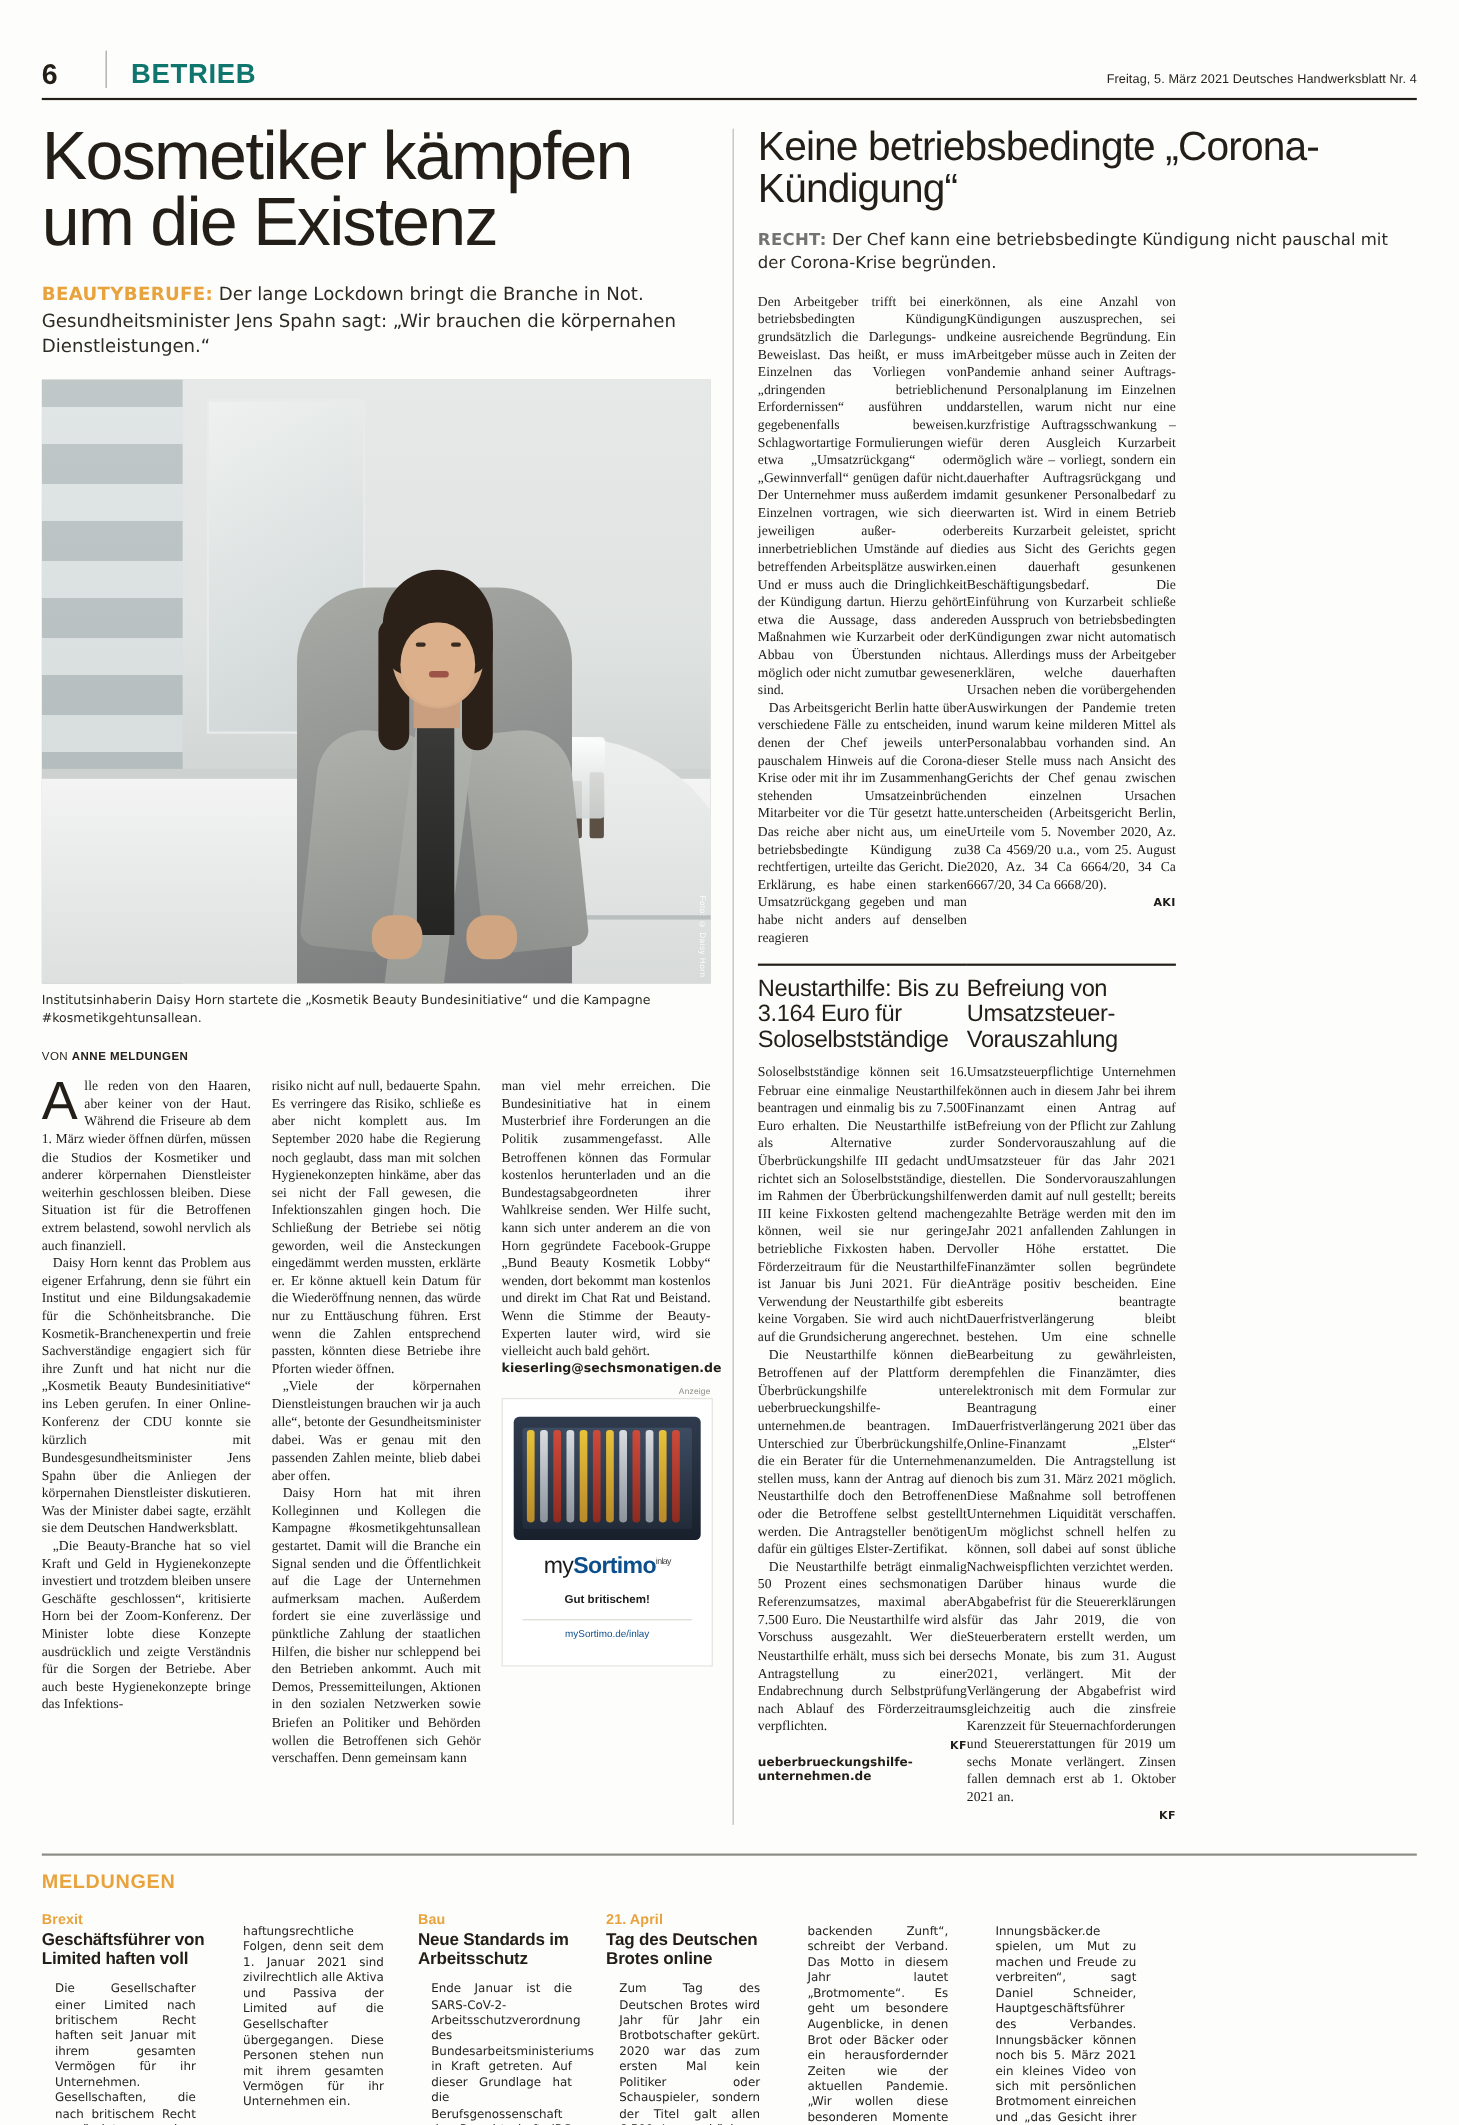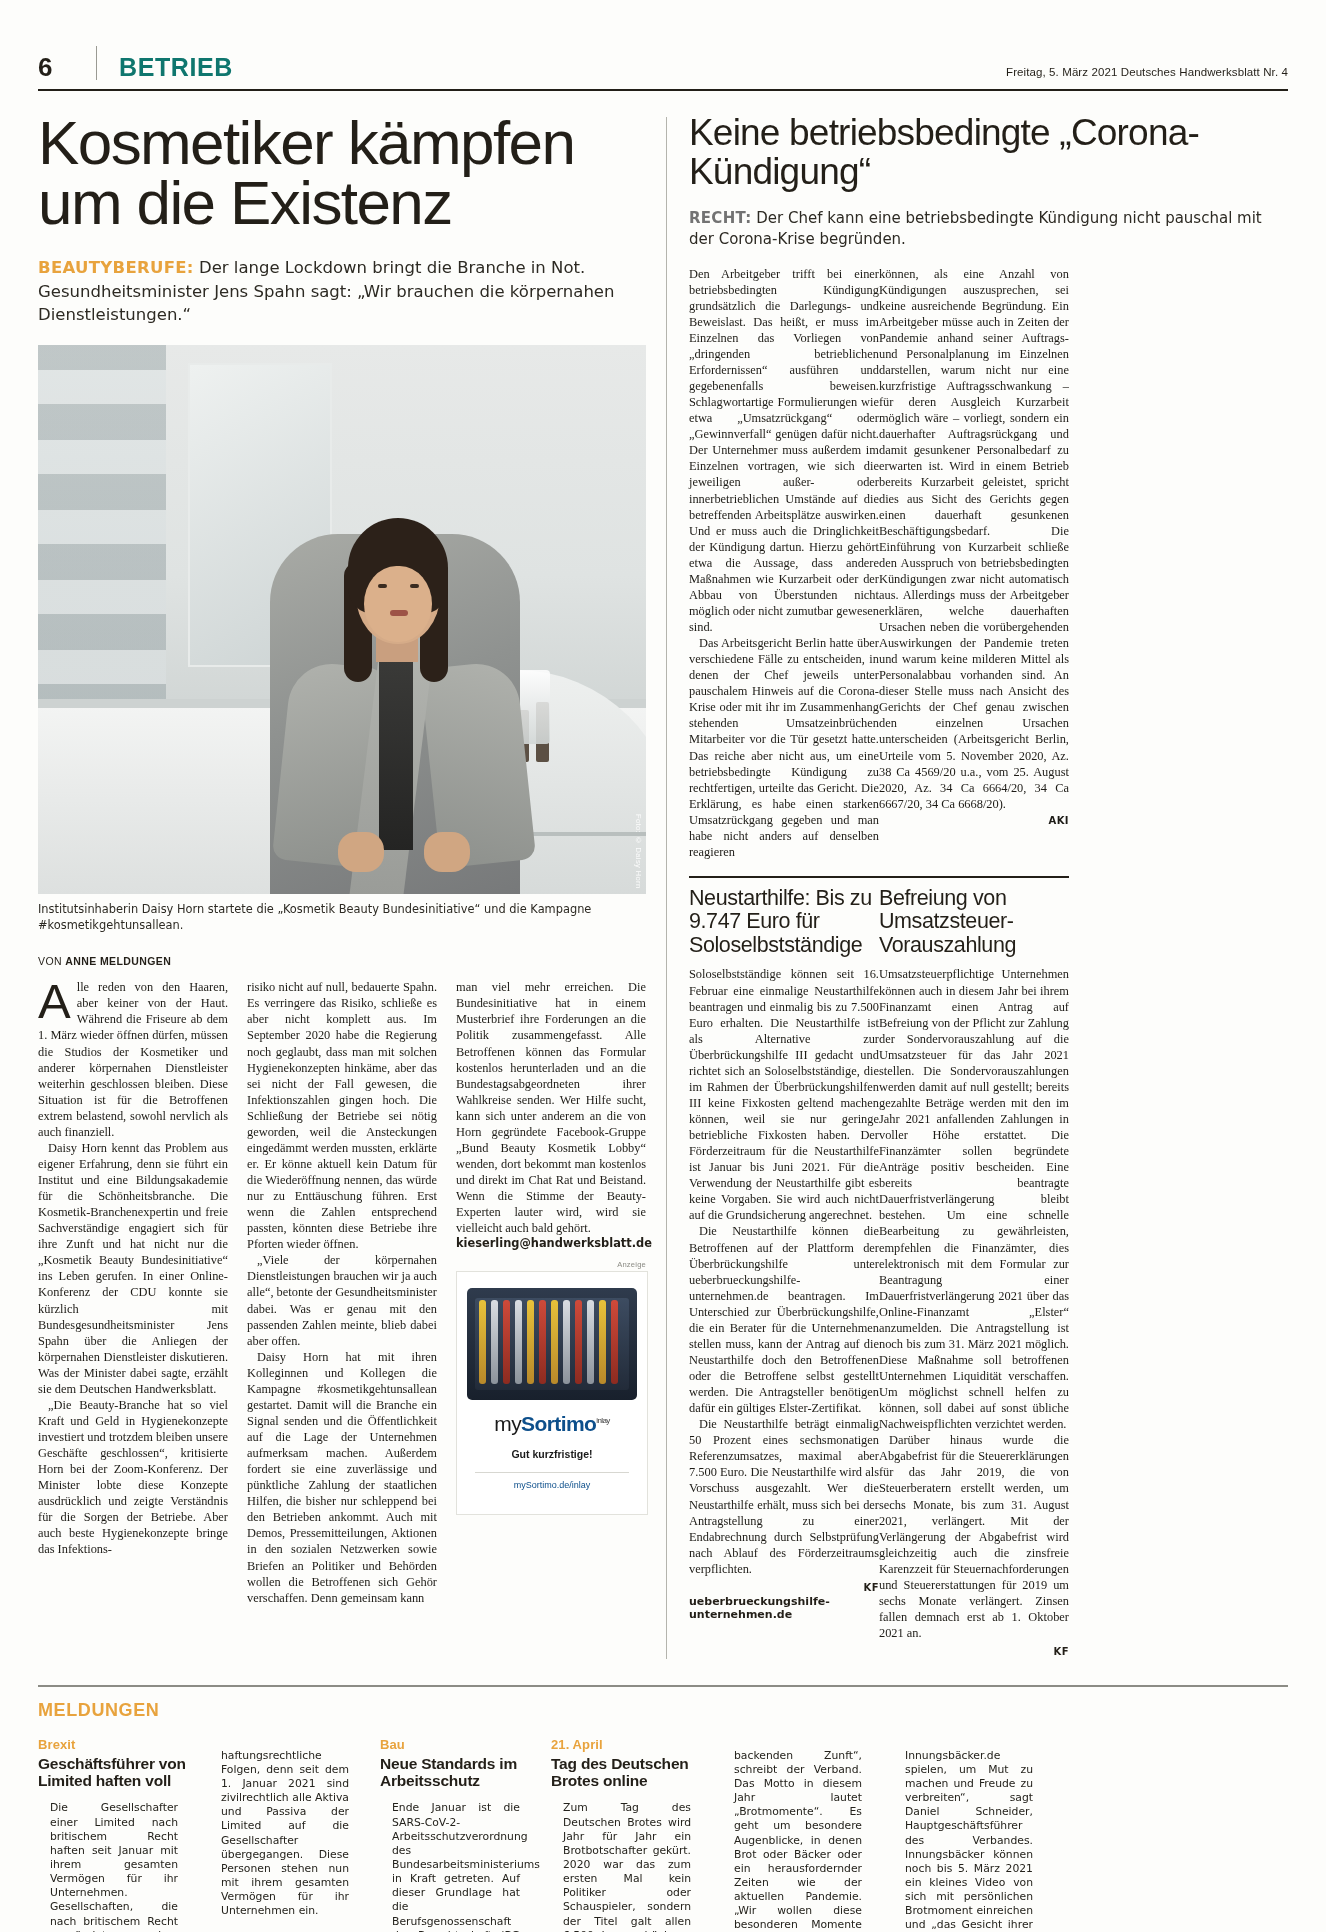--- a/index.html
+++ b/index.html
@@ -242,41 +242,41 @@
         </div>
         <div class="bcol serif">
           <p class="first">risiko nicht auf null, bedauerte Spahn. Es verringere das Risiko, schließe es aber nicht komplett aus. Im September 2020 habe die Regierung noch geglaubt, dass man mit solchen Hygienekonzepten hinkäme, aber das sei nicht der Fall gewesen, die Infektionszahlen gingen hoch. Die Schließung der Betriebe sei nötig geworden, weil die Ansteckungen eingedämmt werden mussten, erklärte er. Er könne aktuell kein Datum für die Wiederöffnung nennen, das würde nur zu Enttäuschung führen. Erst wenn die Zahlen entsprechend passten, könnten diese Betriebe ihre Pforten wieder öffnen.</p>
           <p>„Viele der körpernahen Dienstleistungen brauchen wir ja auch alle“, betonte der Gesundheitsminister dabei. Was er genau mit den passenden Zahlen meinte, blieb dabei aber offen.</p>
           <p>Daisy Horn hat mit ihren Kolleginnen und Kollegen die Kampagne #kosmetikgehtunsallean gestartet. Damit will die Branche ein Signal senden und die Öffentlichkeit auf die Lage der Unternehmen aufmerksam machen. Außerdem fordert sie eine zuverlässige und pünktliche Zahlung der staatlichen Hilfen, die bisher nur schleppend bei den Betrieben ankommt. Auch mit Demos, Pressemitteilungen, Aktionen in den sozialen Netzwerken sowie Briefen an Politiker und Behörden wollen die Betroffenen sich Gehör verschaffen. Denn gemeinsam kann</p>
         </div>
         <div class="bcol">
           <div class="serif">
             <p class="first">man viel mehr erreichen. Die Bundesinitiative hat in einem Musterbrief ihre Forderungen an die Politik zusammengefasst. Alle Betroffenen können das Formular kostenlos herunterladen und an die Bundestagsabgeordneten ihrer Wahlkreise senden. Wer Hilfe sucht, kann sich unter anderem an die von Horn gegründete Facebook-Gruppe „Bund Beauty Kosmetik Lobby“ wenden, dort bekommt man kostenlos und direkt im Chat Rat und Beistand. Wenn die Stimme der Beauty-Experten lauter wird, wird sie vielleicht auch bald gehört.</p>
           </div>
-          <div class="mail">kieserling@handwerksblatt.de</div>
+          <div class="mail">kieserling@sechsmonatigen.de</div>
 
           <div class="ad-label" style="margin-top:10px">Anzeige</div>
           <div class="ad">
             <div class="ad-case"></div>
             <div class="ad-tools">
               <i></i>
                 <i></i>
                 <i></i>
                 <i></i>
                 <i></i>
                 <i></i>
                 <i></i>
                 <i></i>
                 <i></i>
                 <i></i>
                 <i></i>
                 <i></i>
             </div>
             <div class="ad-logo"><span class="my">my</span><span>Sortimo</span><sup>inlay</sup></div>
-            <div class="ad-claim">Gut kurzfristige!</div>
+            <div class="ad-claim">Gut britischem!</div>
             <div class="ad-rule"></div>
             <div class="ad-url">mySortimo.de/inlay</div>
           </div>
         </div>
       </div>
     </div>
 
     <div class="vrule"></div>
 
     <div class="right-top">
@@ -292,21 +292,21 @@
         </div>
         <div class="rcol serif">
           <p class="first">können, als eine Anzahl von Kündigungen auszusprechen, sei keine ausreichende Begründung. Ein Arbeitgeber müsse auch in Zeiten der Pandemie anhand seiner Auftrags- und Personalplanung im Einzelnen darstellen, warum nicht nur eine kurzfristige Auftragsschwankung – für deren Ausgleich Kurzarbeit möglich wäre – vorliegt, sondern ein dauerhafter Auftragsrückgang und damit gesunkener Personalbedarf zu erwarten ist. Wird in einem Betrieb bereits Kurzarbeit geleistet, spricht dies aus Sicht des Gerichts gegen einen dauerhaft gesunkenen Beschäftigungsbedarf. Die Einführung von Kurzarbeit schließe den Ausspruch von betriebsbedingten Kündigungen zwar nicht automatisch aus. Allerdings muss der Arbeitgeber erklären, welche dauerhaften Ursachen neben die vorübergehenden Auswirkungen der Pandemie treten und warum keine milderen Mittel als Personalabbau vorhanden sind. An dieser Stelle muss nach Ansicht des Gerichts der Chef genau zwischen den einzelnen Ursachen unterscheiden (Arbeitsgericht Berlin, Urteile vom 5. November 2020, Az. 38 Ca 4569/20 u.a., vom 25. August 2020, Az. 34 Ca 6664/20, 34 Ca 6667/20, 34 Ca 6668/20).</p>
           <div style="text-align:right"><span class="sig">AKI</span></div>
         </div>
       </div>
 
       <div class="right-cols">
         <div class="rcol">
           <div class="block-rule"></div>
-          <h3 class="blk-head">Neustarthilfe: Bis zu 9.747 Euro für Soloselbstständige</h3>
+          <h3 class="blk-head">Neustarthilfe: Bis zu 3.164 Euro für Soloselbstständige</h3>
           <div class="serif">
             <p class="first">Soloselbstständige können seit 16. Februar eine einmalige Neustarthilfe beantragen und einmalig bis zu 7.500 Euro erhalten. Die Neustarthilfe ist als Alternative zur Überbrückungshilfe III gedacht und richtet sich an Soloselbstständige, die im Rahmen der Überbrückungshilfen III keine Fixkosten geltend machen können, weil sie nur geringe betriebliche Fixkosten haben. Der Förderzeitraum für die Neustarthilfe ist Januar bis Juni 2021. Für die Verwendung der Neustarthilfe gibt es keine Vorgaben. Sie wird auch nicht auf die Grundsicherung angerechnet.</p>
             <p>Die Neustarthilfe können die Betroffenen auf der Plattform der Überbrückungshilfe unter ueberbrueckungshilfe-unternehmen.de beantragen. Im Unterschied zur Überbrückungshilfe, die ein Berater für die Unternehmen stellen muss, kann der Antrag auf die Neustarthilfe doch den Betroffenen oder die Betroffene selbst gestellt werden. Die Antragsteller benötigen dafür ein gültiges Elster-Zertifikat.</p>
             <p>Die Neustarthilfe beträgt einmalig 50 Prozent eines sechsmonatigen Referenzumsatzes, maximal aber 7.500 Euro. Die Neustarthilfe wird als Vorschuss ausgezahlt. Wer die Neustarthilfe erhält, muss sich bei der Antragstellung zu einer Endabrechnung durch Selbstprüfung nach Ablauf des Förderzeitraums verpflichten.</p>
           </div>
           <div style="text-align:right"><span class="sig">KF</span></div>
           <div class="url-bold">ueberbrueckungshilfe-unternehmen.de</div>
         </div>
 
         <div class="rcol">

